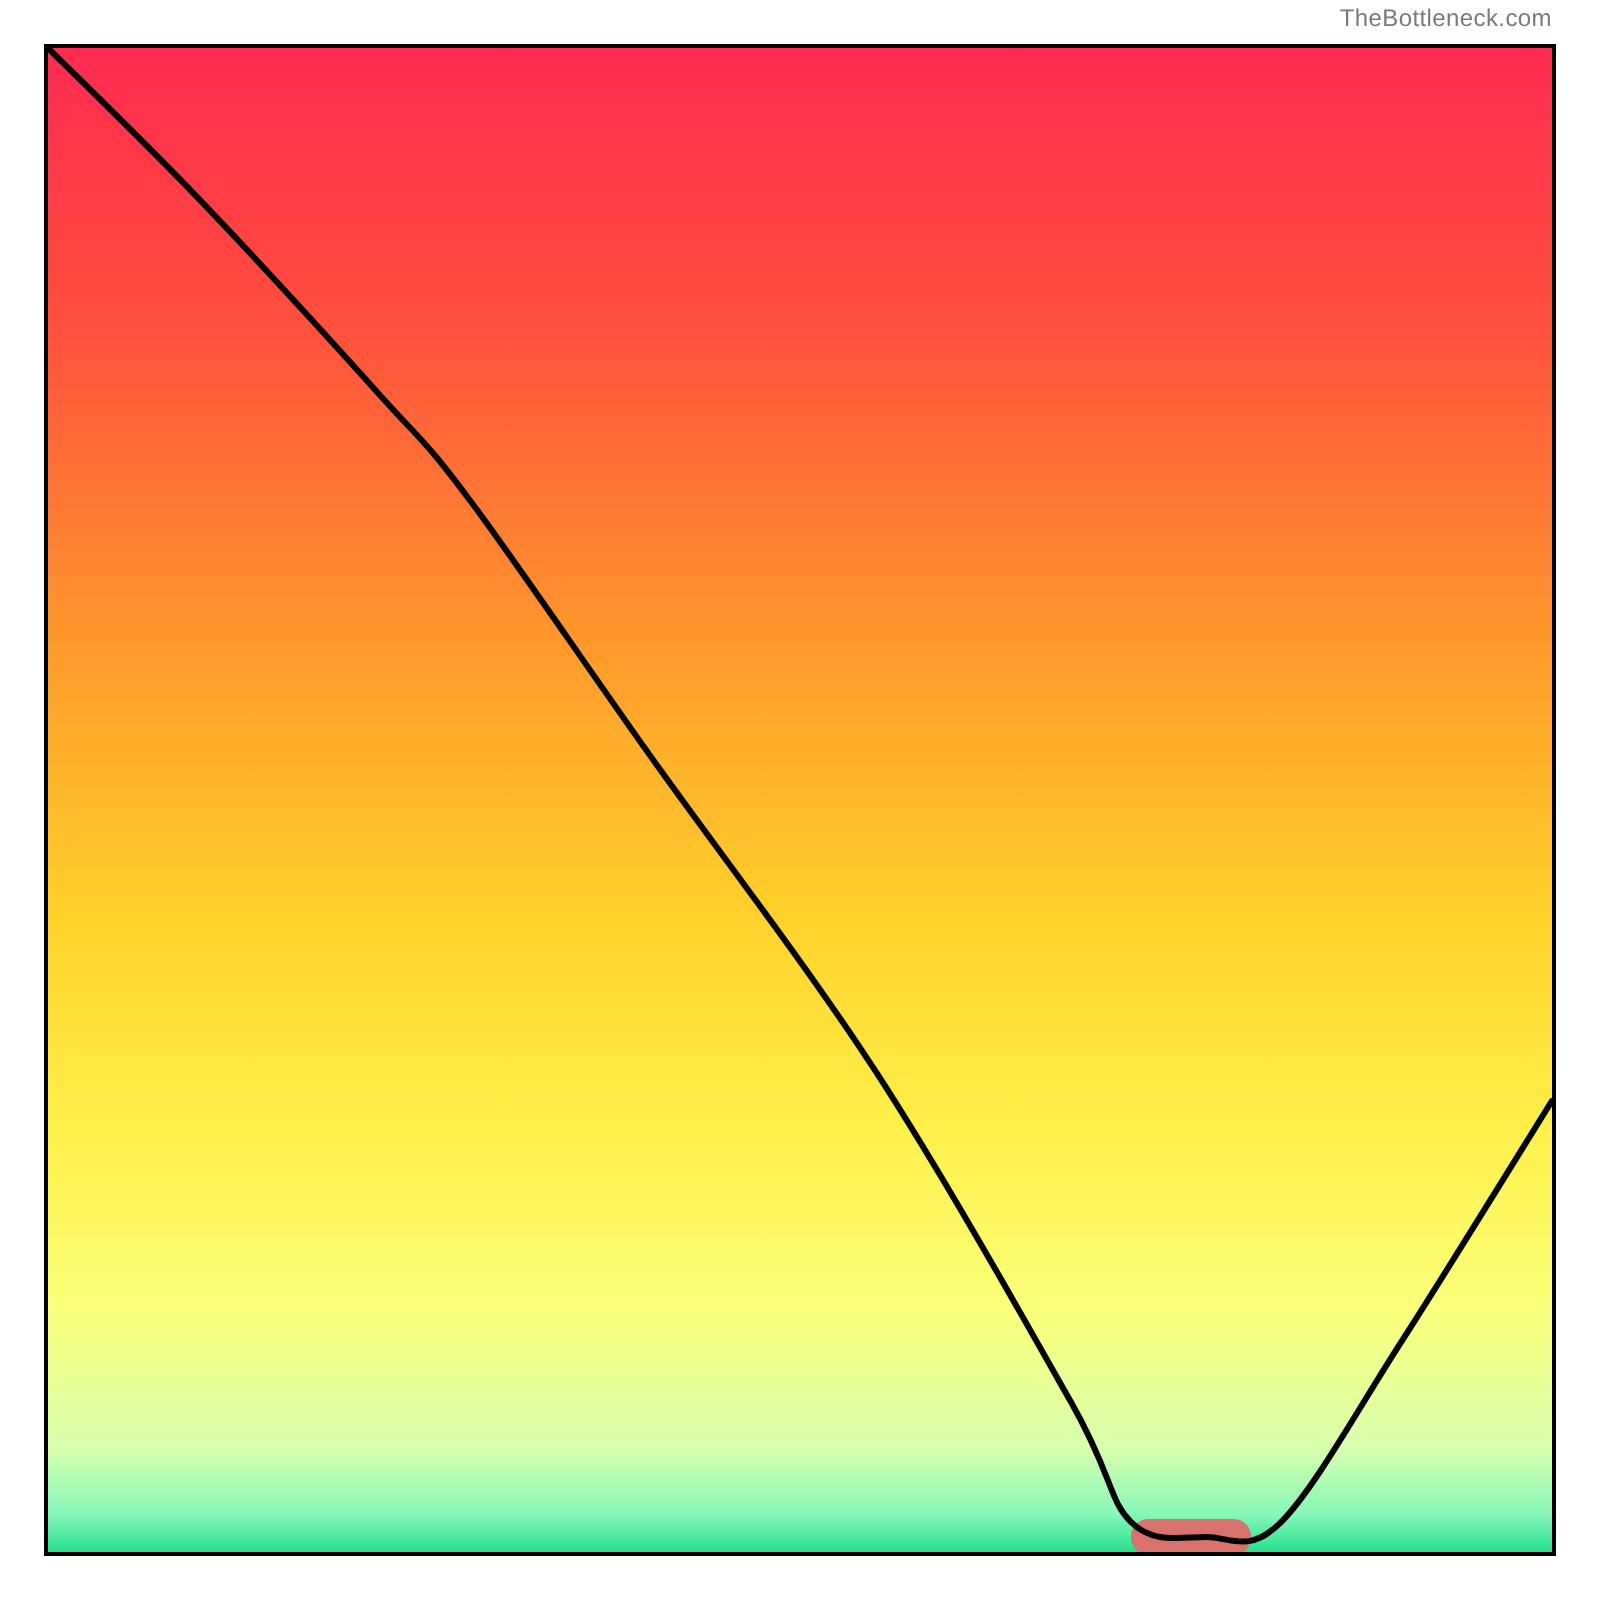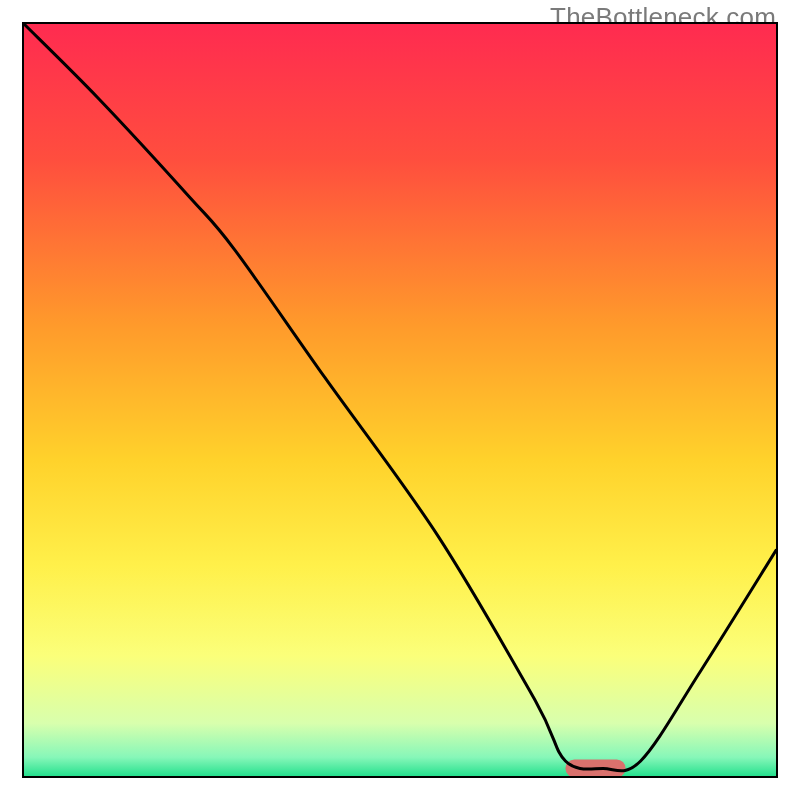--- a/index.html
+++ b/index.html
@@ -1,18 +1,18 @@
 <!DOCTYPE html>
 <html><head>
 <meta charset="utf-8">
 <style>
   html,body{margin:0;padding:0;width:800px;height:800px;background:#fff;overflow:hidden;font-family:Arial,Helvetica,sans-serif}
   .frame{position:absolute;left:22px;top:22px;width:756px;height:756px;border:2px solid #000;box-sizing:border-box}
   .plot{position:absolute;left:0;top:0;width:100%;height:100%}
-  .watermark{position:absolute;top:2px;right:24px;font-size:26px;color:#7a7a7a;letter-spacing:0.2px}
+  .watermark{position:absolute;top:2px;right:24px;font-size:12px;color:#7a7a7a;letter-spacing:0.2px}
   svg{display:block}
 </style>
 </head>
 <body>
 
 <div class="watermark">TheBottleneck.com</div>
 
 <div class="frame">
   <svg class="plot" id="plot" viewBox="0 0 752 752" preserveAspectRatio="none">
       <defs>

